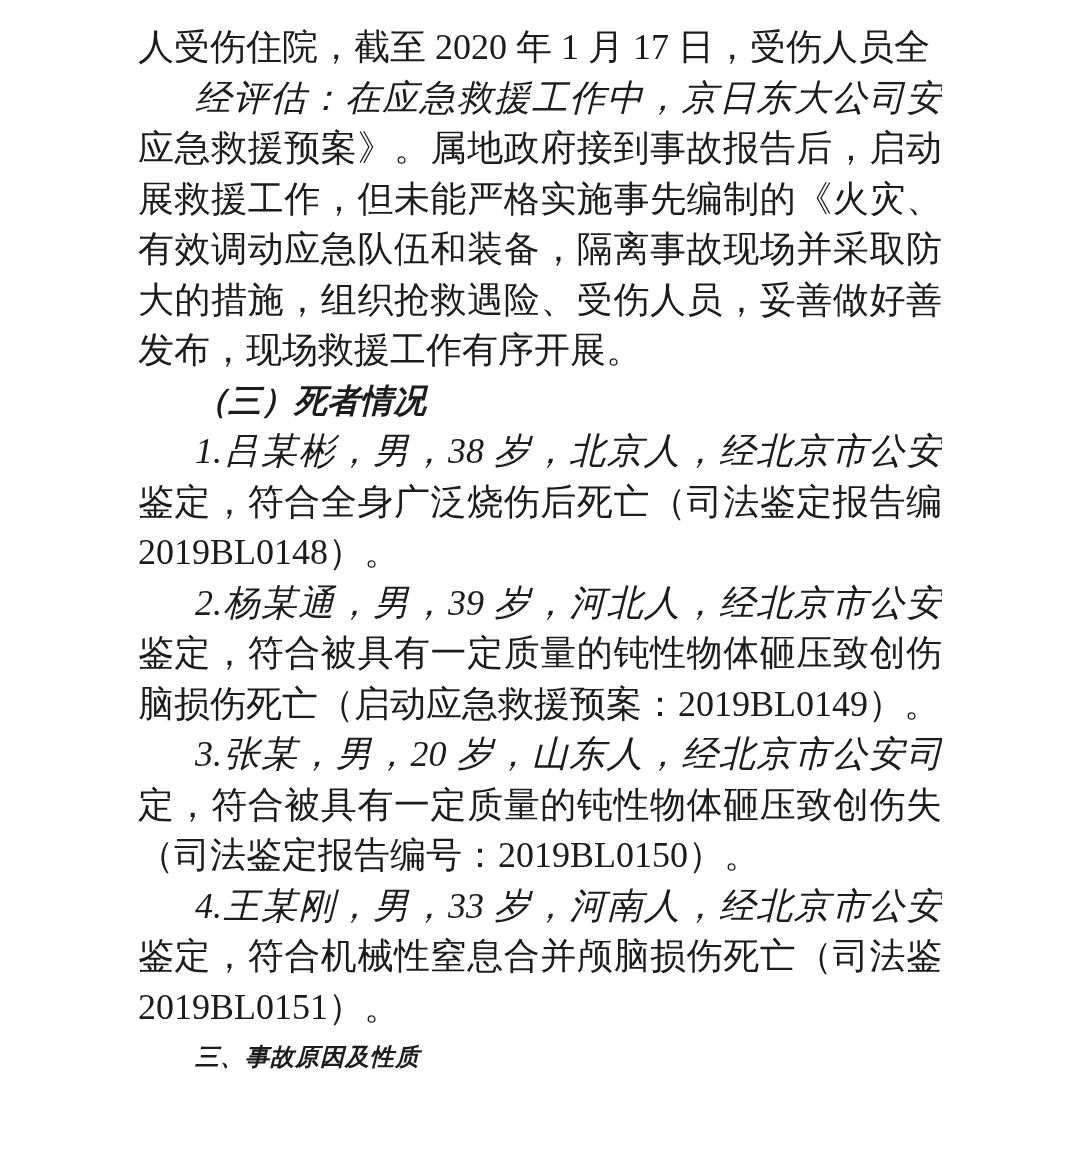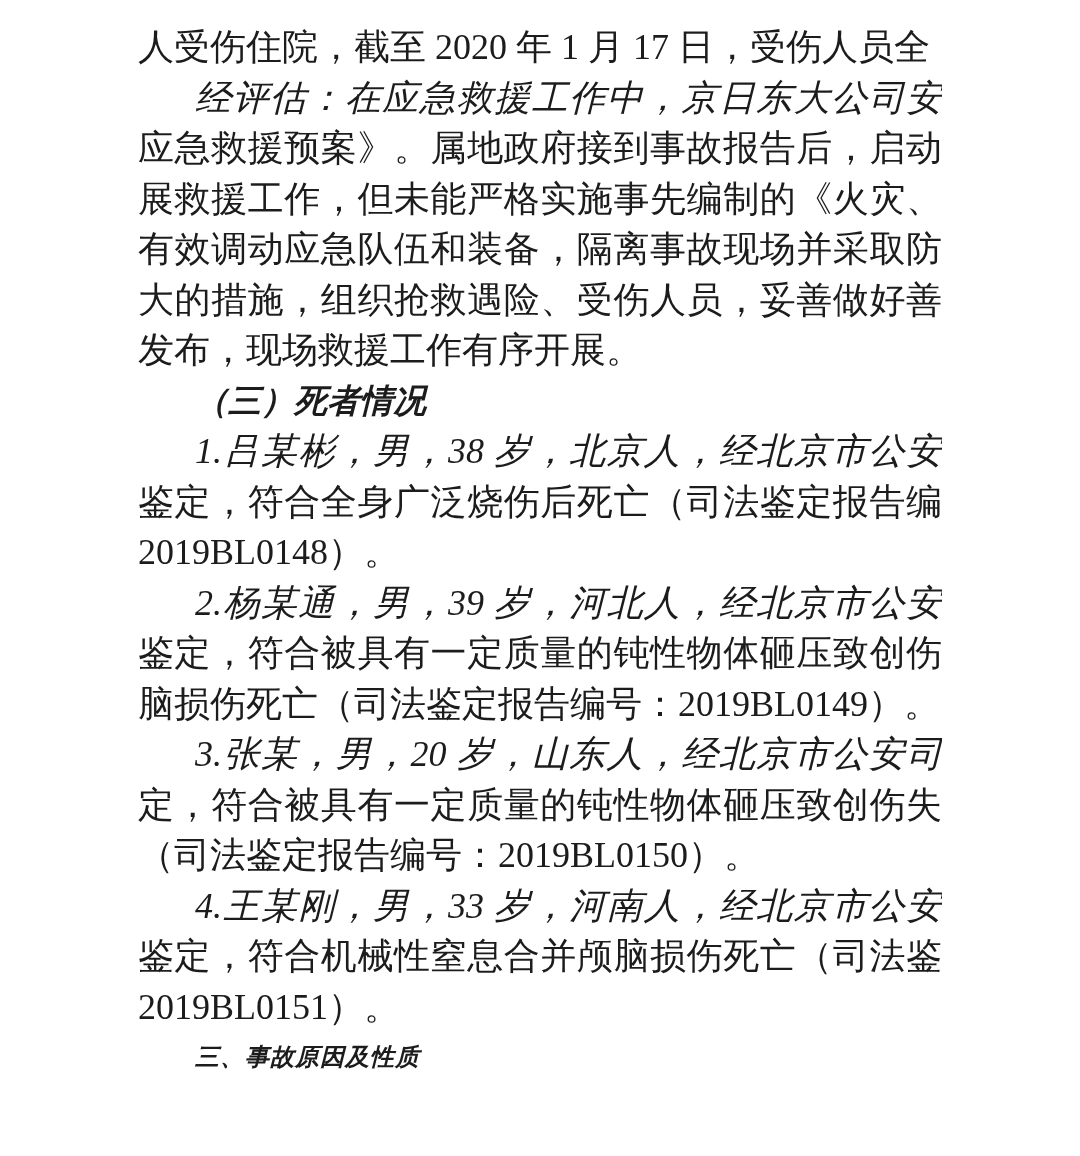--- a/index.html
+++ b/index.html
@@ -59,21 +59,21 @@
       <div class="line stretch">展救援工作，但未能严格实施事先编制的《火灾、爆炸事故专项</div>
       <div class="line stretch">有效调动应急队伍和装备，隔离事故现场并采取防止事故危害扩</div>
       <div class="line stretch">大的措施，组织抢救遇险、受伤人员，妥善做好善后工作和信息</div>
       <div class="line">发布，现场救援工作有序开展。</div>
       <div class="line kaiti-heading indent">（三）死者情况</div>
       <div class="line indent stretch">1.吕某彬，男，38 岁，北京人，经北京市公安司法鉴定中心</div>
       <div class="line stretch">鉴定，符合全身广泛烧伤后死亡（司法鉴定报告编号：</div>
       <div class="line">2019BL0148）。</div>
       <div class="line indent stretch">2.杨某通，男，39 岁，河北人，经北京市公安司法鉴定中心</div>
       <div class="line stretch">鉴定，符合被具有一定质量的钝性物体砸压致创伤性休克合并颅</div>
-      <div class="line">脑损伤死亡（司法鉴定报告编号：2019BL0149）。</div>
+      <div class="line">脑损伤死亡（启动应急救援预案：2019BL0149）。</div>
       <div class="line indent stretch">3.张某，男，20 岁，山东人，经北京市公安司法鉴定中心鉴</div>
       <div class="line stretch">定，符合被具有一定质量的钝性物体砸压致创伤失血性休克死亡</div>
       <div class="line">（司法鉴定报告编号：2019BL0150）。</div>
       <div class="line indent stretch">4.王某刚，男，33 岁，河南人，经北京市公安司法鉴定中心</div>
       <div class="line stretch">鉴定，符合机械性窒息合并颅脑损伤死亡（司法鉴定报告编号：</div>
       <div class="line">2019BL0151）。</div>
       <div class="line black-heading indent">三、事故原因及性质</div>
     </div>
 </div>
 

